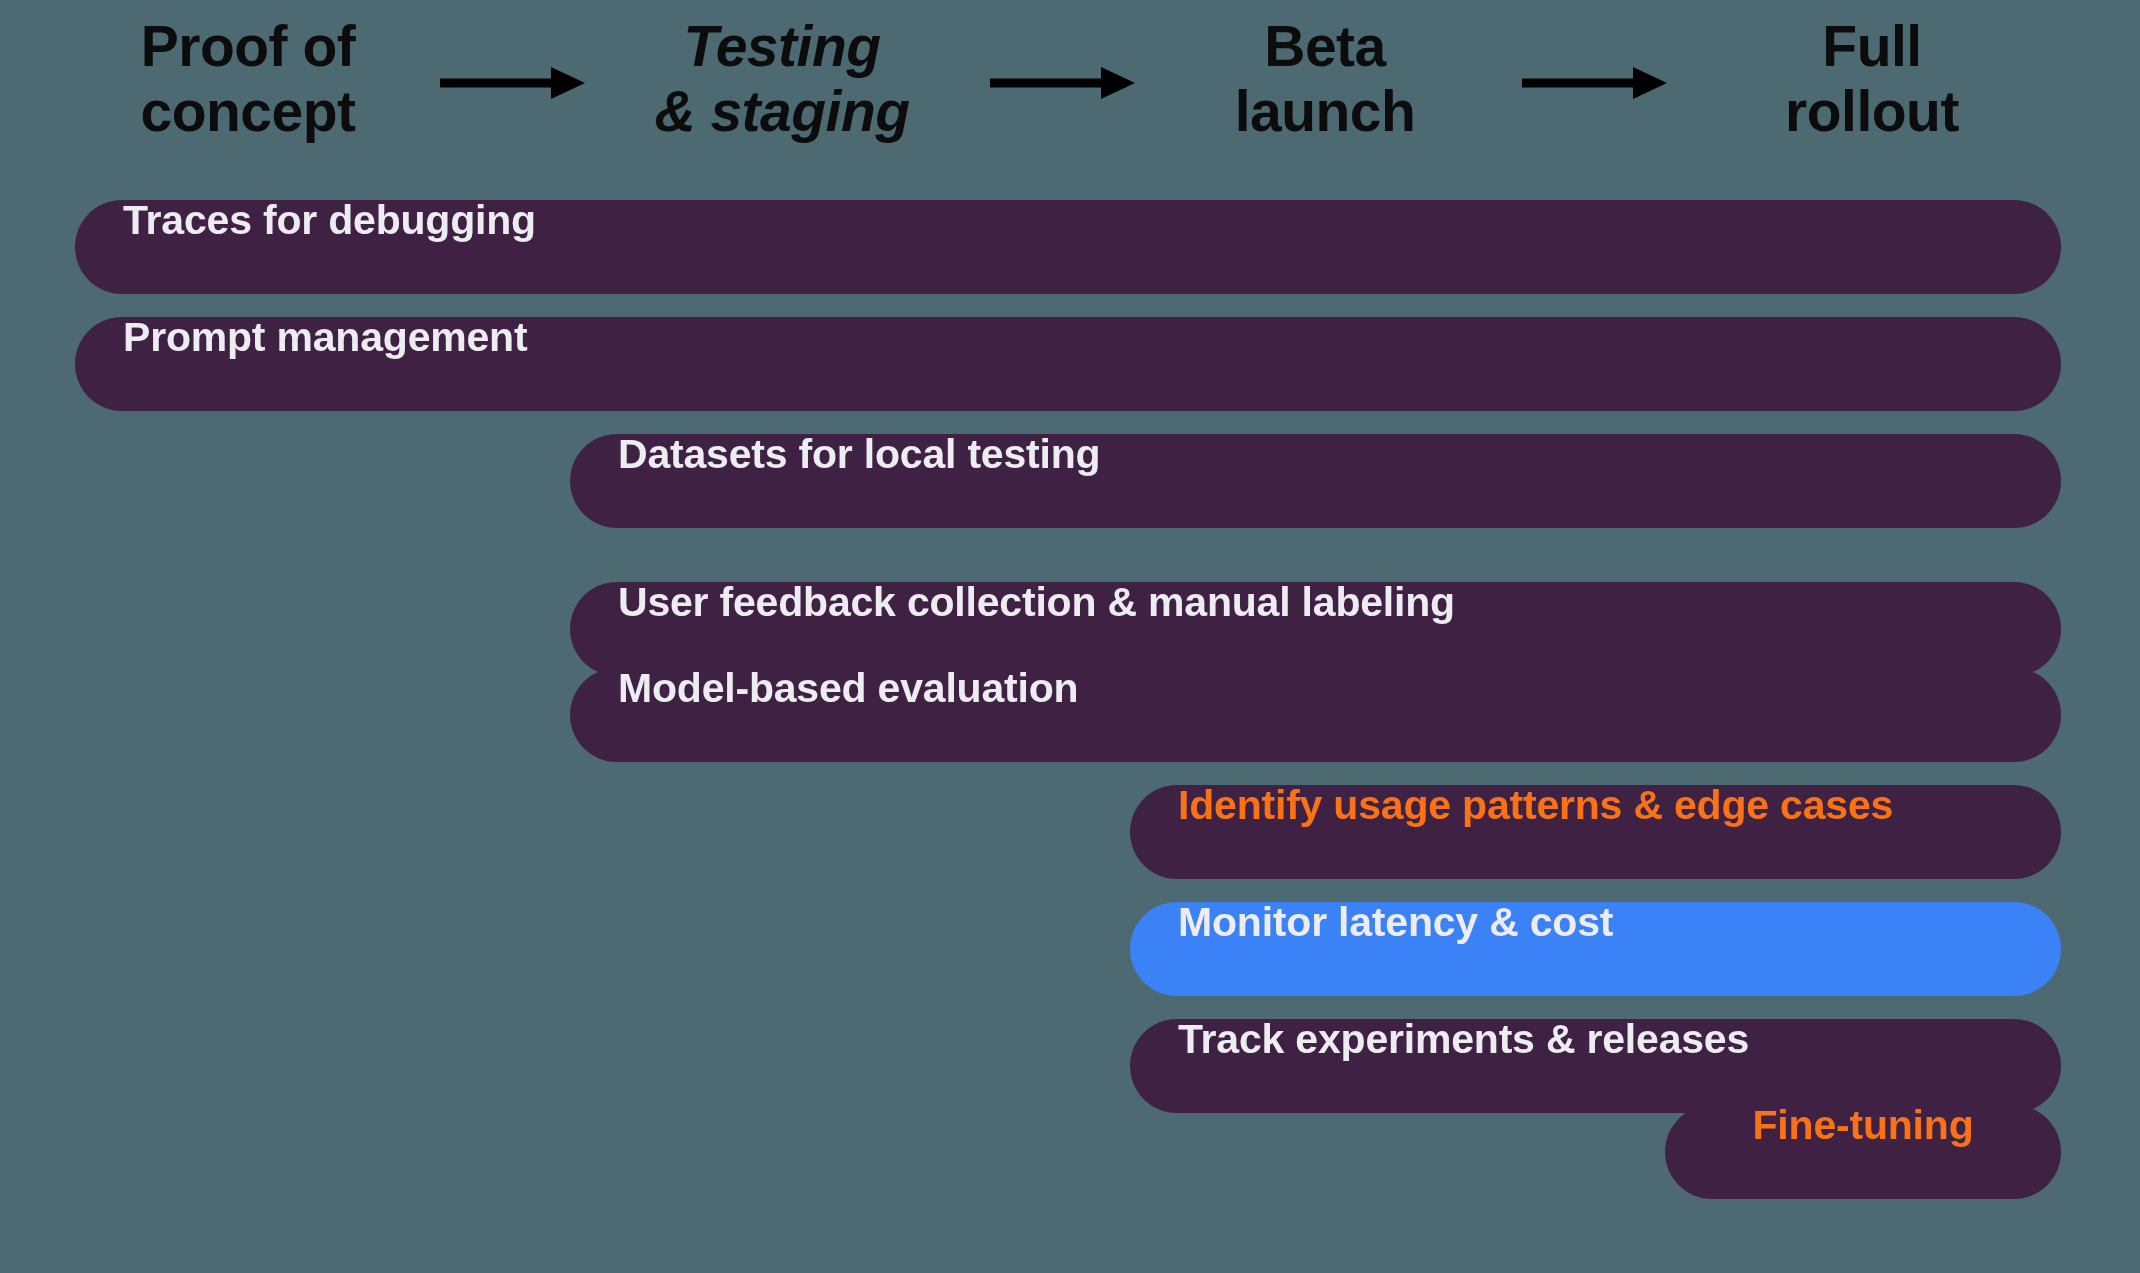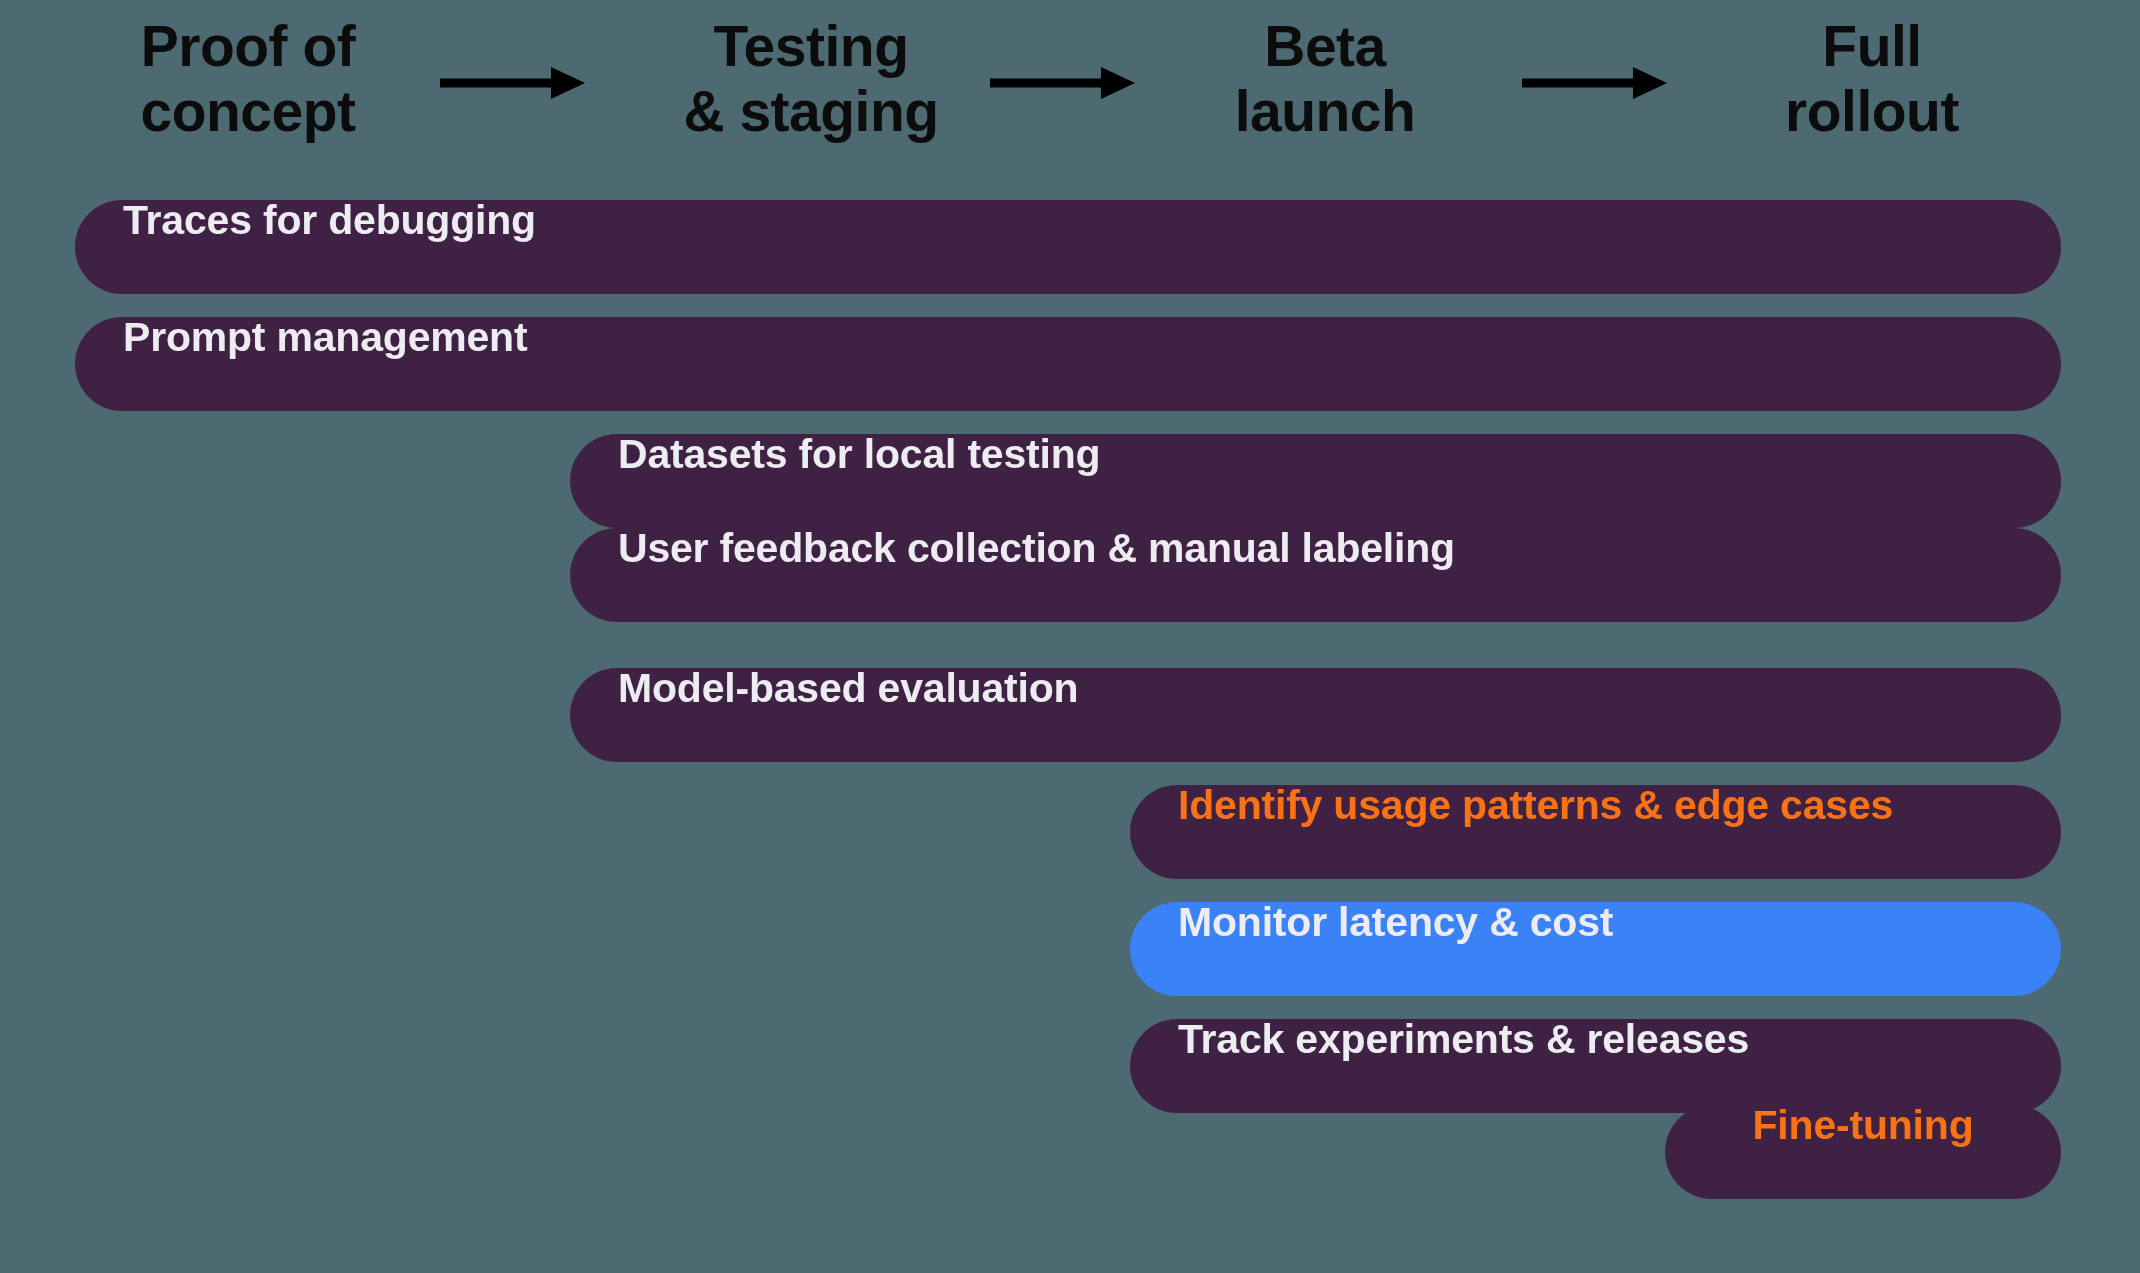--- a/index.html
+++ b/index.html
@@ -80,21 +80,21 @@
 </style>
 </head>
 <body>
 
 <div id="stage">
 
   <div class="phase-row">
 
   <div class="phase-label" style="left: 78px;">Proof of
 concept</div>
-      <div class="phase-label" style="left: 641px;">Testing
+      <div class="phase-label" style="left: 612px; font-style: italic;">Testing
 &amp; staging</div>
       <div class="phase-label" style="left: 1155px;">Beta
 launch</div>
       <div class="phase-label" style="left: 1702px;">Full
 rollout</div>
       <div class="phase-arrow" style="left: 440px; width: 145px;">
         <svg width="145" height="34" viewBox="0 0 145 34">
           <line x1="0" y1="17" x2="115" y2="17" stroke="#000000" stroke-width="9"></line>
           <polygon points="111,1 145,17 111,33" fill="#000000"></polygon>
         </svg>
@@ -117,21 +117,21 @@
 
   <div class="pill align-left" style="left: 75px; top: 200px; background: rgb(63, 34, 67);">
         <span class="pill-label" style="color: rgb(236, 236, 241);">Traces for debugging</span>
       </div>
       <div class="pill align-left" style="left: 75px; top: 317px; background: rgb(63, 34, 67);">
         <span class="pill-label" style="color: rgb(236, 236, 241);">Prompt management</span>
       </div>
       <div class="pill align-left" style="left: 570px; top: 434px; background: rgb(63, 34, 67);">
         <span class="pill-label" style="color: rgb(236, 236, 241);">Datasets for local testing</span>
       </div>
-      <div class="pill align-left" style="left: 570px; top: 528px; background: rgb(63, 34, 67);">
+      <div class="pill align-left" style="left: 570px; top: 582px; background: rgb(63, 34, 67);">
         <span class="pill-label" style="color: rgb(236, 236, 241);">User feedback collection &amp; manual labeling</span>
       </div>
       <div class="pill align-left" style="left: 570px; top: 668px; background: rgb(63, 34, 67);">
         <span class="pill-label" style="color: rgb(236, 236, 241);">Model-based evaluation</span>
       </div>
       <div class="pill align-left" style="left: 1130px; top: 785px; background: rgb(63, 34, 67);">
         <span class="pill-label" style="color: #f97316;">Identify usage patterns &amp; edge cases</span>
       </div>
       <div class="pill align-left" style="left: 1130px; top: 902px; background: #3b82f6;">
         <span class="pill-label" style="color: rgb(236, 236, 241);">Monitor latency &amp; cost</span>

